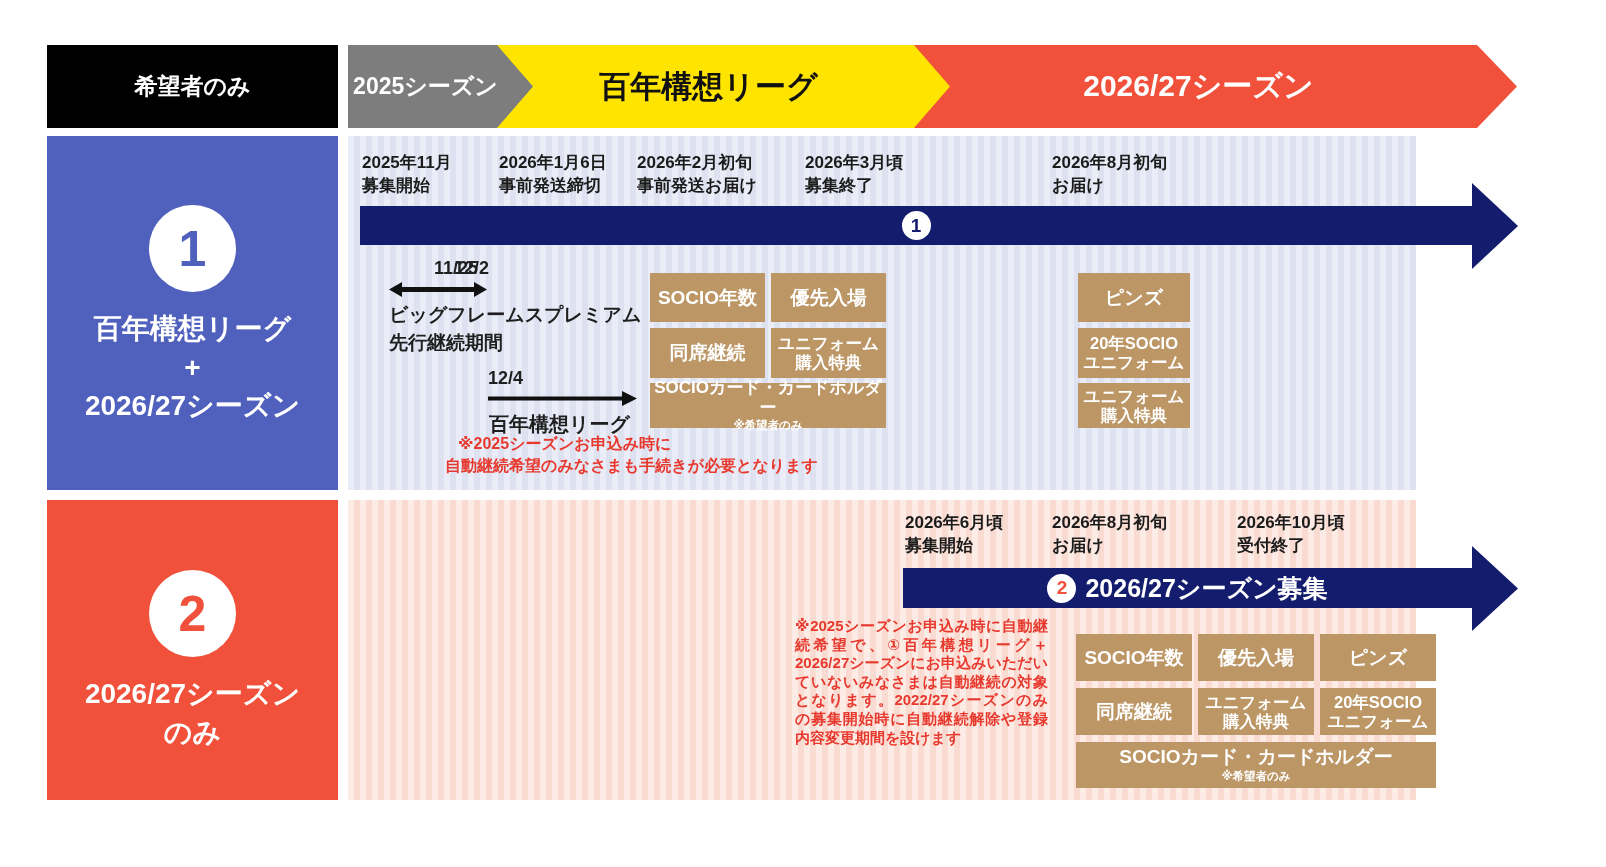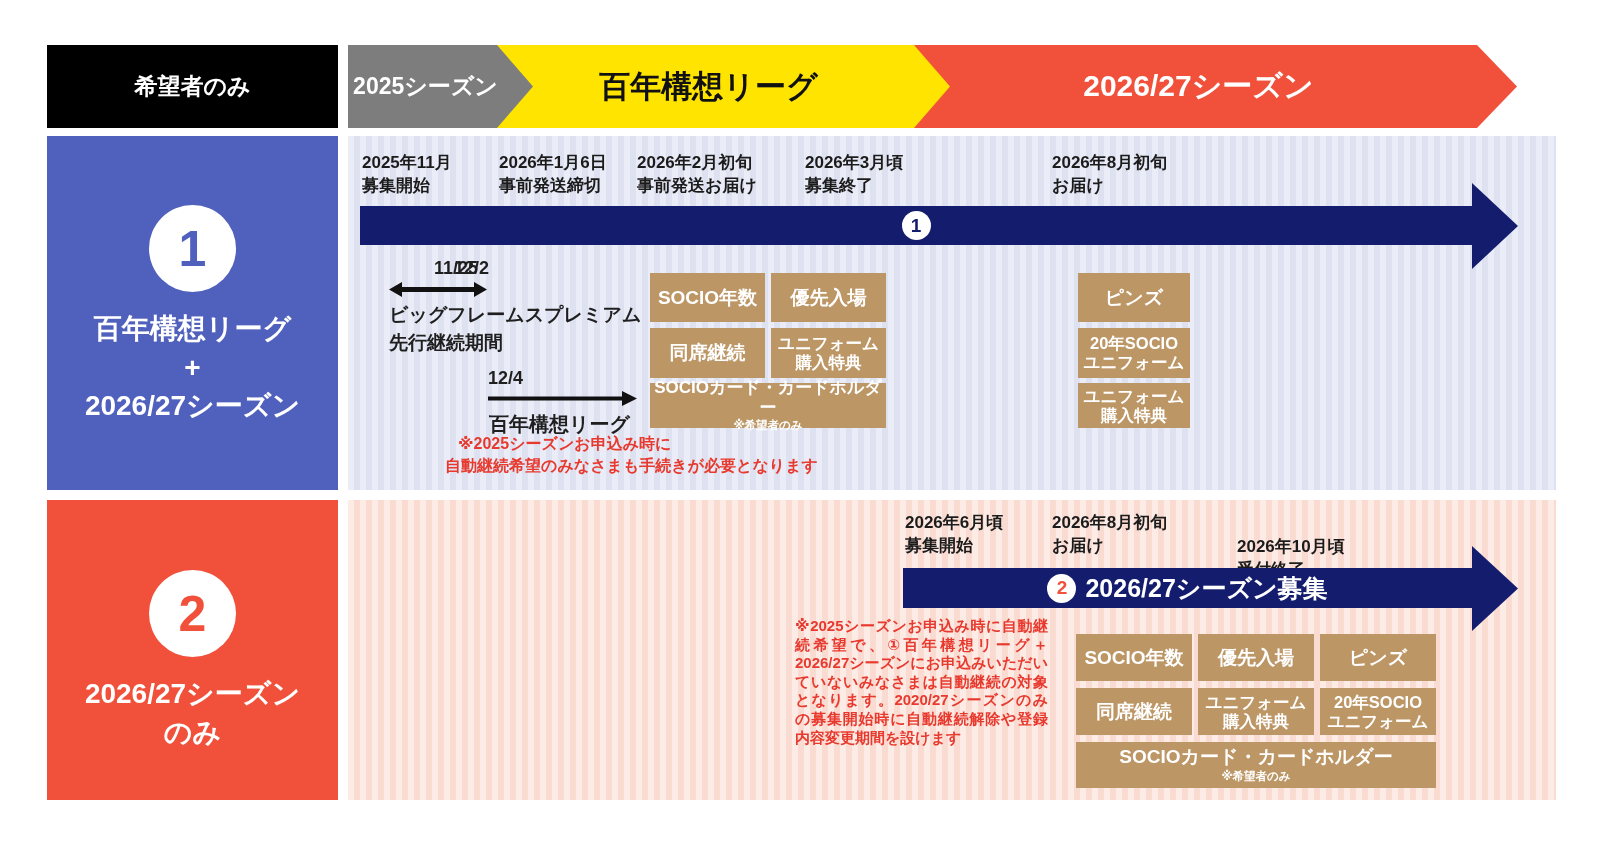--- a/index.html
+++ b/index.html
@@ -22,21 +22,21 @@
   
   .panel{left:47px;width:291px;display:flex;flex-direction:column;align-items:center;color:#fff;text-align:center;}
   .panel1{top:136px;height:354px;background:var(--blue);}
   .panel2{top:500px;height:300px;background:var(--red);}
   .num-circle{width:87px;height:87px;border-radius:50%;background:#fff;display:flex;align-items:center;justify-content:center;
               font-weight:bold;font-size:50px;}
   .panel1 .num-circle{margin-top:69px;color:var(--blue);}
   .panel2 .num-circle{margin-top:70px;color:var(--red);}
   .panel-title{font-weight:bold;font-size:28px;line-height:1.38;margin-top:18px;}
   
-  .content{left:348px;width:1208px;}
+  .content{left:348px;width:1068px;}
   .content1{top:136px;height:354px;background:repeating-linear-gradient(to right,#eaecf7 0 6px,#dee2f0 6px 12px);}
   .content2{top:500px;height:300px;background:repeating-linear-gradient(to right,#fdece6 0 6px,#f9dbd1 6px 12px);}
   
   .milestone{font-size:17px;font-weight:600;line-height:1.35;color:#1b1b1b;white-space:nowrap;}
   
   .nbody{background:var(--navy);display:flex;align-items:center;justify-content:center;gap:9px;
          color:#fff;font-weight:bold;font-size:25px;white-space:nowrap;}
   .nhead{background:var(--navy);clip-path:polygon(0 0,100% 50%,0 100%);}
   .badge{width:29px;height:29px;border-radius:50%;background:#fff;display:flex;align-items:center;justify-content:center;
          font-size:19px;font-weight:bold;flex:0 0 auto;}
@@ -178,34 +178,34 @@
 <div class="abs content content2">
 
   <div class="abs milestone" style="left:557px;top:12px;">
     <div>2026年6月頃</div>
     <div>募集開始</div>
   </div>
   <div class="abs milestone" style="left:704px;top:12px;">
     <div>2026年8月初旬</div>
     <div>お届け</div>
   </div>
-  <div class="abs milestone" style="left:889px;top:12px;margin-top:24px;">
+  <div class="abs milestone" style="left:889px;top:12px;">
     <div>2026年10月頃</div>
     <div>受付終了</div>
   </div>
 
   <div class="abs nbody" style="left:555px;top:68px;width:569px;height:40px;">
     <span class="badge badge-2">
       <span>2</span>
     </span>
     <span>2026/27シーズン募集</span>
   </div>
   <div class="abs nhead" style="left:1124px;top:46px;width:46px;height:85px;"></div>
 
-  <div class="abs rednote note2" style="left:447px;top:117px;width:253px;">※2025シーズンお申込み時に自動継続希望で、①百年構想リーグ＋2026/27シーズンにお申込みいただいていないみなさまは自動継続の対象となります。2020/27シーズンのみの募集開始時に自動継続解除や登録内容変更期間を設けます</div>
+  <div class="abs rednote note2" style="left:447px;top:117px;width:253px;">※2025シーズンお申込み時に自動継続希望で、①百年構想リーグ＋2026/27シーズンにお申込みいただいていないみなさまは自動継続の対象となります。2022/27シーズンのみの募集開始時に自動継続解除や登録内容変更期間を設けます</div>
 
   <div class="abs tbox" style="left:728px;top:134px;width:116px;height:47px;">
     <span class="l1">SOCIO年数</span>
   </div>
   <div class="abs tbox" style="left:850px;top:134px;width:116px;height:47px;">
     <span class="l1">優先入場</span>
   </div>
   <div class="abs tbox" style="left:972px;top:134px;width:116px;height:47px;">
     <span class="l1">ピンズ</span>
   </div>

